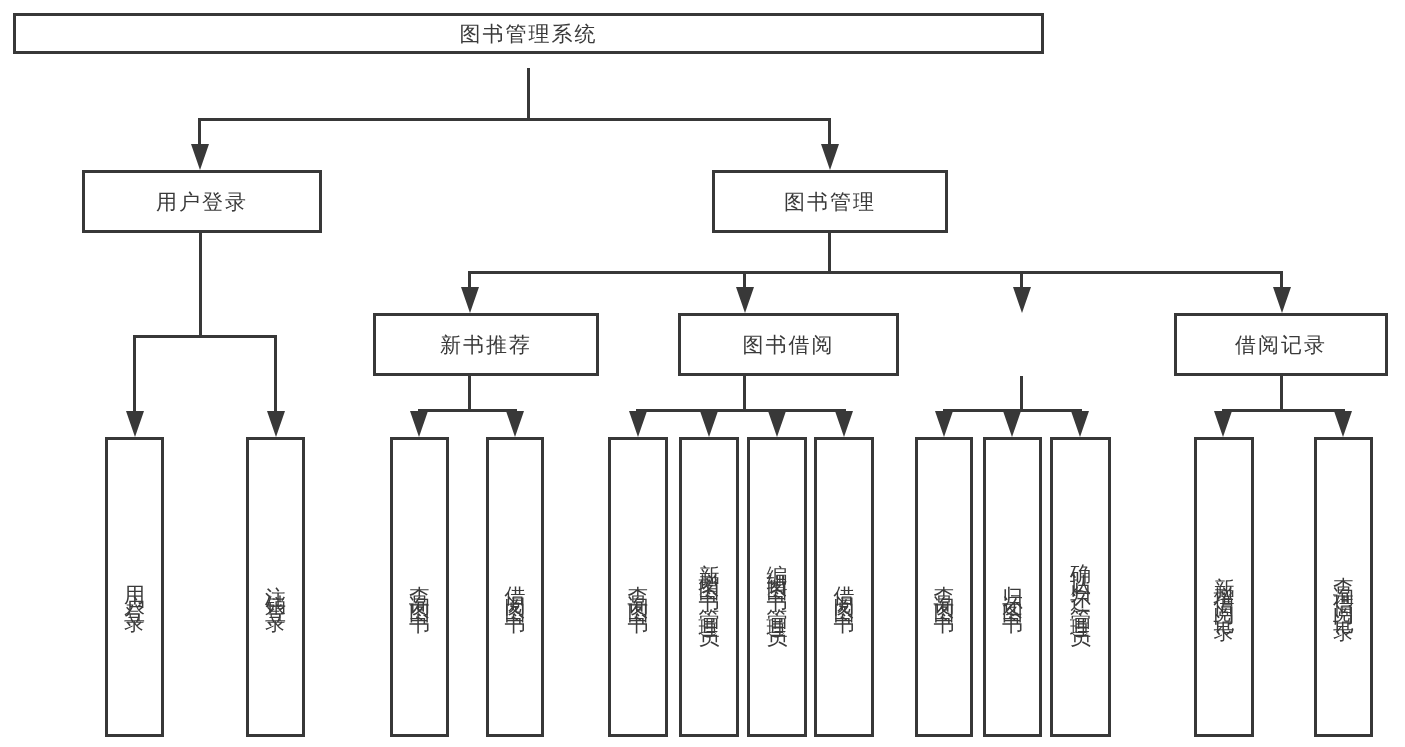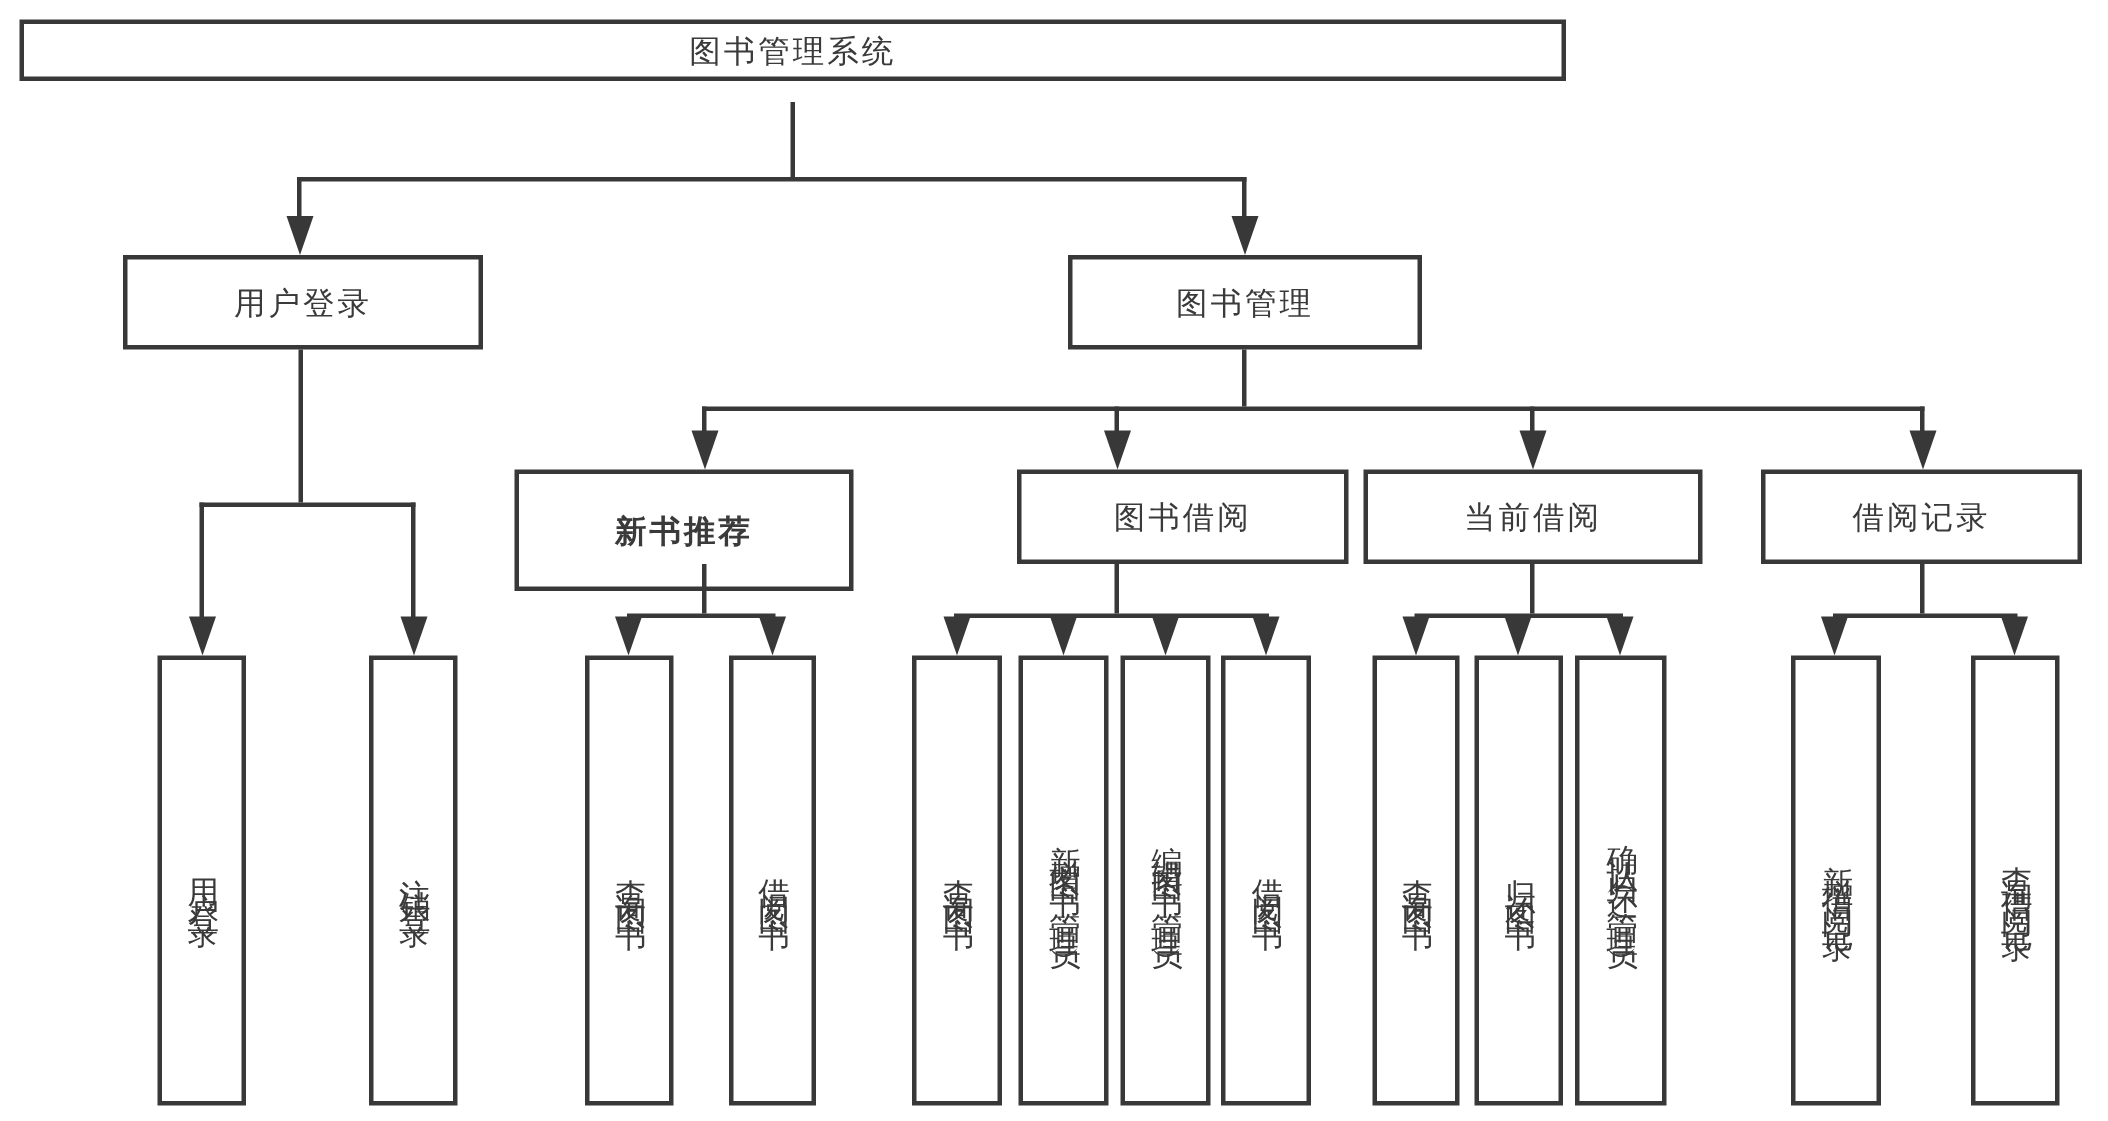--- a/index.html
+++ b/index.html
@@ -33,25 +33,24 @@
 <body>
 
 <div id="canvas" style="--line: #383838; --text: #3a3a3a; --wm: #c4c4c4; --bg: #ffffff;">
 
   <div class="box" style="left:13px;top:13px;width:1031px;height:41px;">图书管理系统</div>
 
   <div class="box" style="left:82px;top:170px;width:240px;height:63px;">用户登录</div>
 
   <div class="box" style="left:712px;top:170px;width:236px;height:63px;">图书管理</div>
 
-  <div class="box" style="left:343px;top:313px;width:226px;height:81px;font-weight:bold;">新书推荐</div>
+  <div class="box" style="left:373px;top:313px;width:226px;height:63px;">新书推荐</div>
 
   <div class="box" style="left:634px;top:313px;width:221px;height:63px;margin-left:44px;">图书借阅</div>
 
-  <div class="box" style="left:909px;top:313px;width:226px;height:63px;">当前借阅</div>
 
   <div class="box" style="left:1174px;top:313px;width:214px;height:63px;">借阅记录</div>
 
   <div class="box vbox" style="left:105px;top:437px;width:59px;height:300px;">用户登录</div>
   <div class="box vbox" style="left:246px;top:437px;width:59px;height:300px;">注销登录</div>
 
   <div class="box vbox" style="left:390px;top:437px;width:59px;height:300px;">查询图书</div>
   <div class="box vbox" style="left:486px;top:437px;width:58px;height:300px;">借阅图书</div>
 
   <div class="box vbox" style="left:608px;top:437px;width:60px;height:300px;">查询图书</div>

